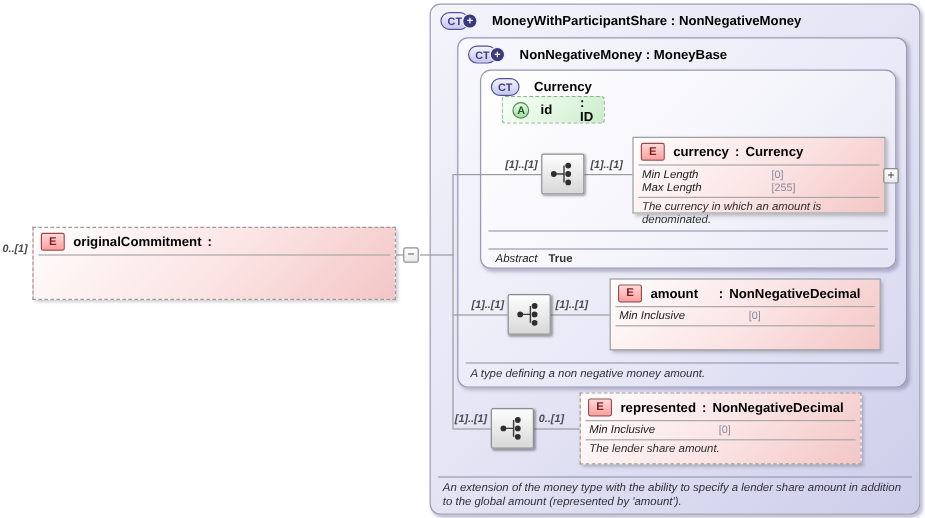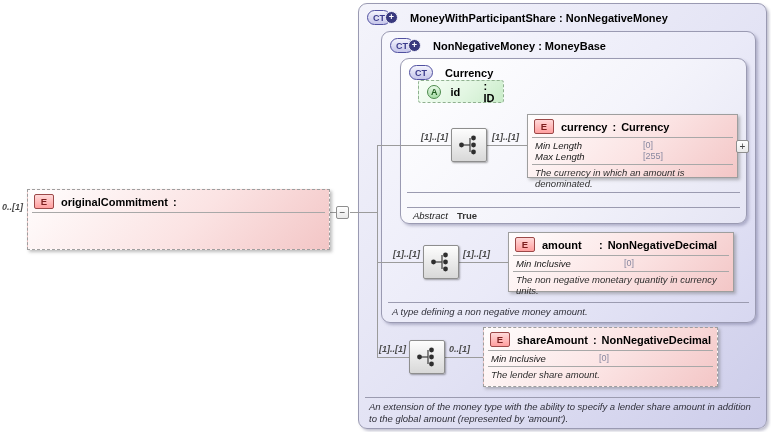--- a/index.html
+++ b/index.html
@@ -189,27 +189,26 @@
       <span>NonNegativeDecimal</span>
     </div>
     <div class="esep"></div>
     <div class="efacets">
       <div class="facet">
         <span class="facet-name">Min Inclusive</span>
         <span class="facet-val">[0]</span>
       </div>
     </div>
     <div class="esep"></div>
-    <div class="eann">The non negative monetary quantity in currency units.</div>
   </div>
 
   <div class="ebox dashed" style="left:483px;top:327px;width:235px;height:60px;">
     <div class="ehead">
       <span class="e-icon">E</span>
-      <span>shareAmount</span>
+      <span>represented</span>
       <span style="margin:0 -2px;">:</span>
       <span>NonNegativeDecimal</span>
     </div>
     <div class="esep"></div>
     <div class="efacets">
       <div class="facet">
         <span class="facet-name">Min Inclusive</span>
         <span class="facet-val">[0]</span>
       </div>
     </div>

